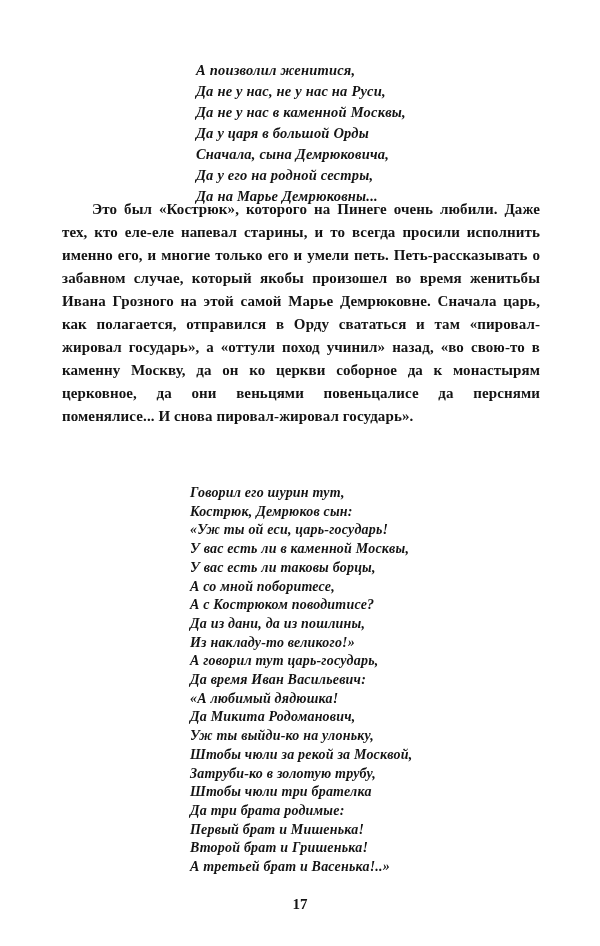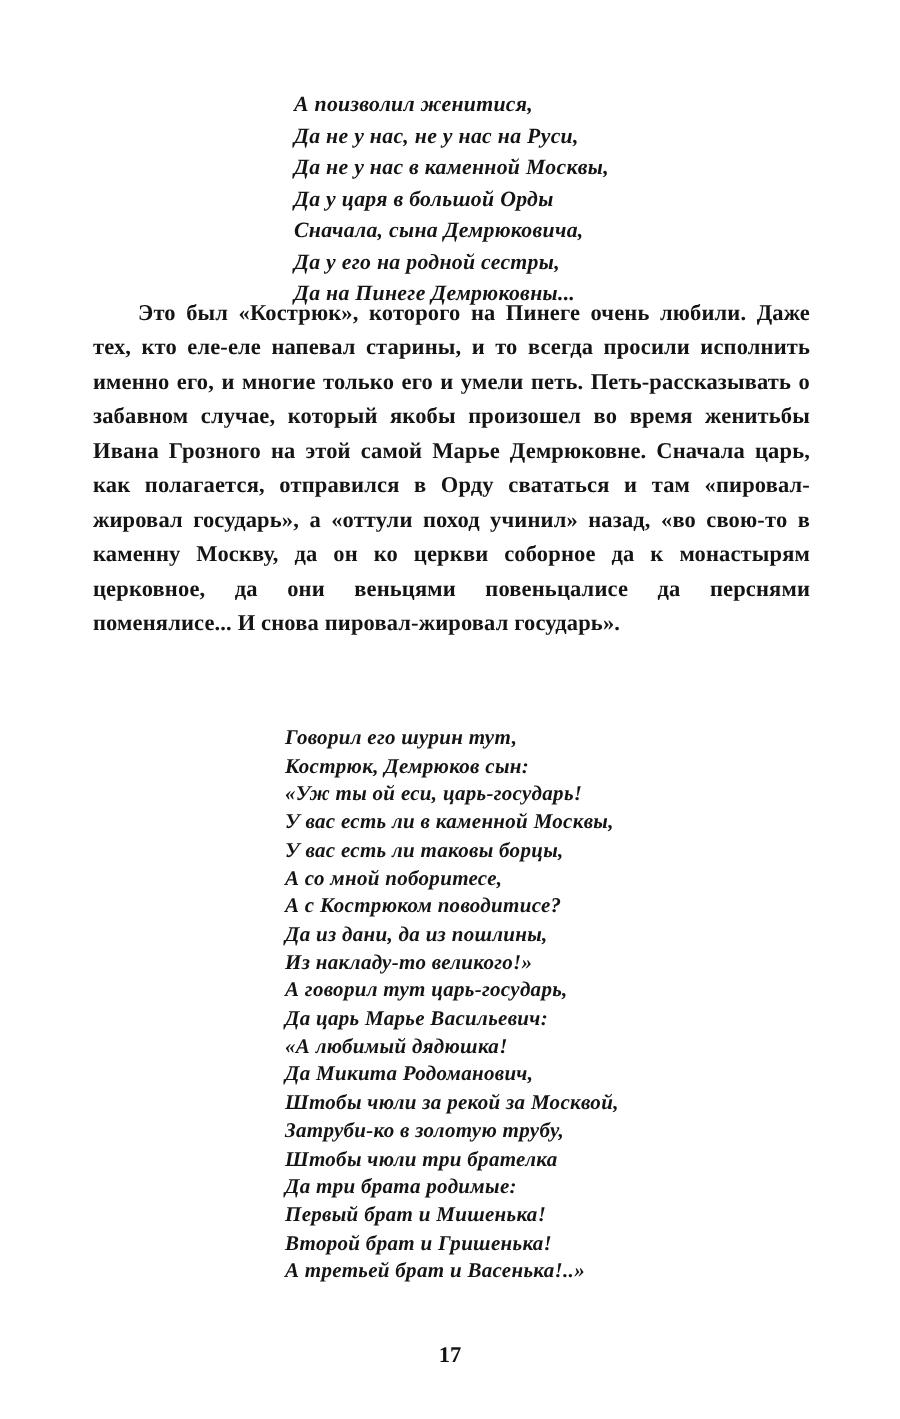--- a/index.html
+++ b/index.html
@@ -69,39 +69,40 @@
 
 <div class="page">
 
   <div class="verse verse-1">
       <div class="verse-line">А поизволил женитися,</div>
       <div class="verse-line">Да не у нас, не у нас на Руси,</div>
       <div class="verse-line">Да не у нас в каменной Москвы,</div>
       <div class="verse-line">Да у царя в большой Орды</div>
       <div class="verse-line">Сначала, сына Демрюковича,</div>
       <div class="verse-line">Да у его на родной сестры,</div>
-      <div class="verse-line">Да на Пинеге Демрюковны...</div>
+      <div class="verse-line">Да на Марье Демрюковны...</div>
     </div>
 
   <p class="prose">Это был «Кострюк», которого на Пинеге очень любили. Даже тех, кто еле-еле напевал старины, и то всегда просили исполнить именно его, и многие только его и умели петь. Петь-рассказывать о забавном случае, который якобы произошел во время женитьбы Ивана Грозного на этой самой Марье Демрюковне. Сначала царь, как полагается, отправился в Орду свататься и там «пировал-жировал государь», а «оттули поход учинил» назад, «во свою-то в каменну Москву, да он ко церкви соборное да к монастырям церковное, да они веньцями повеньцалисе да перснями поменялисе... И снова пировал-жировал государь».</p>
 
   <div class="verse verse-2">
       <div class="verse-line">Говорил его шурин тут,</div>
       <div class="verse-line">Кострюк, Демрюков сын:</div>
       <div class="verse-line">«Уж ты ой еси, царь-государь!</div>
       <div class="verse-line">У вас есть ли в каменной Москвы,</div>
       <div class="verse-line">У вас есть ли таковы борцы,</div>
       <div class="verse-line">А со мной поборитесе,</div>
       <div class="verse-line">А с Кострюком поводитисе?</div>
       <div class="verse-line">Да из дани, да из пошлины,</div>
       <div class="verse-line">Из накладу-то великого!»</div>
       <div class="verse-line">А говорил тут царь-государь,</div>
-      <div class="verse-line">Да царь Марье Васильевич:</div>
+      <div class="verse-line">Да время Иван Васильевич:</div>
       <div class="verse-line">«А любимый дядюшка!</div>
       <div class="verse-line">Да Микита Родоманович,</div>
+      <div class="verse-line">Уж ты выйди-ко на улоньку,</div>
       <div class="verse-line">Штобы чюли за рекой за Москвой,</div>
       <div class="verse-line">Затруби-ко в золотую трубу,</div>
       <div class="verse-line">Штобы чюли три брателка</div>
       <div class="verse-line">Да три брата родимые:</div>
       <div class="verse-line">Первый брат и Мишенька!</div>
       <div class="verse-line">Второй брат и Гришенька!</div>
       <div class="verse-line">А третьей брат и Васенька!..»</div>
     </div>
 
   <div class="page-number">17</div>

